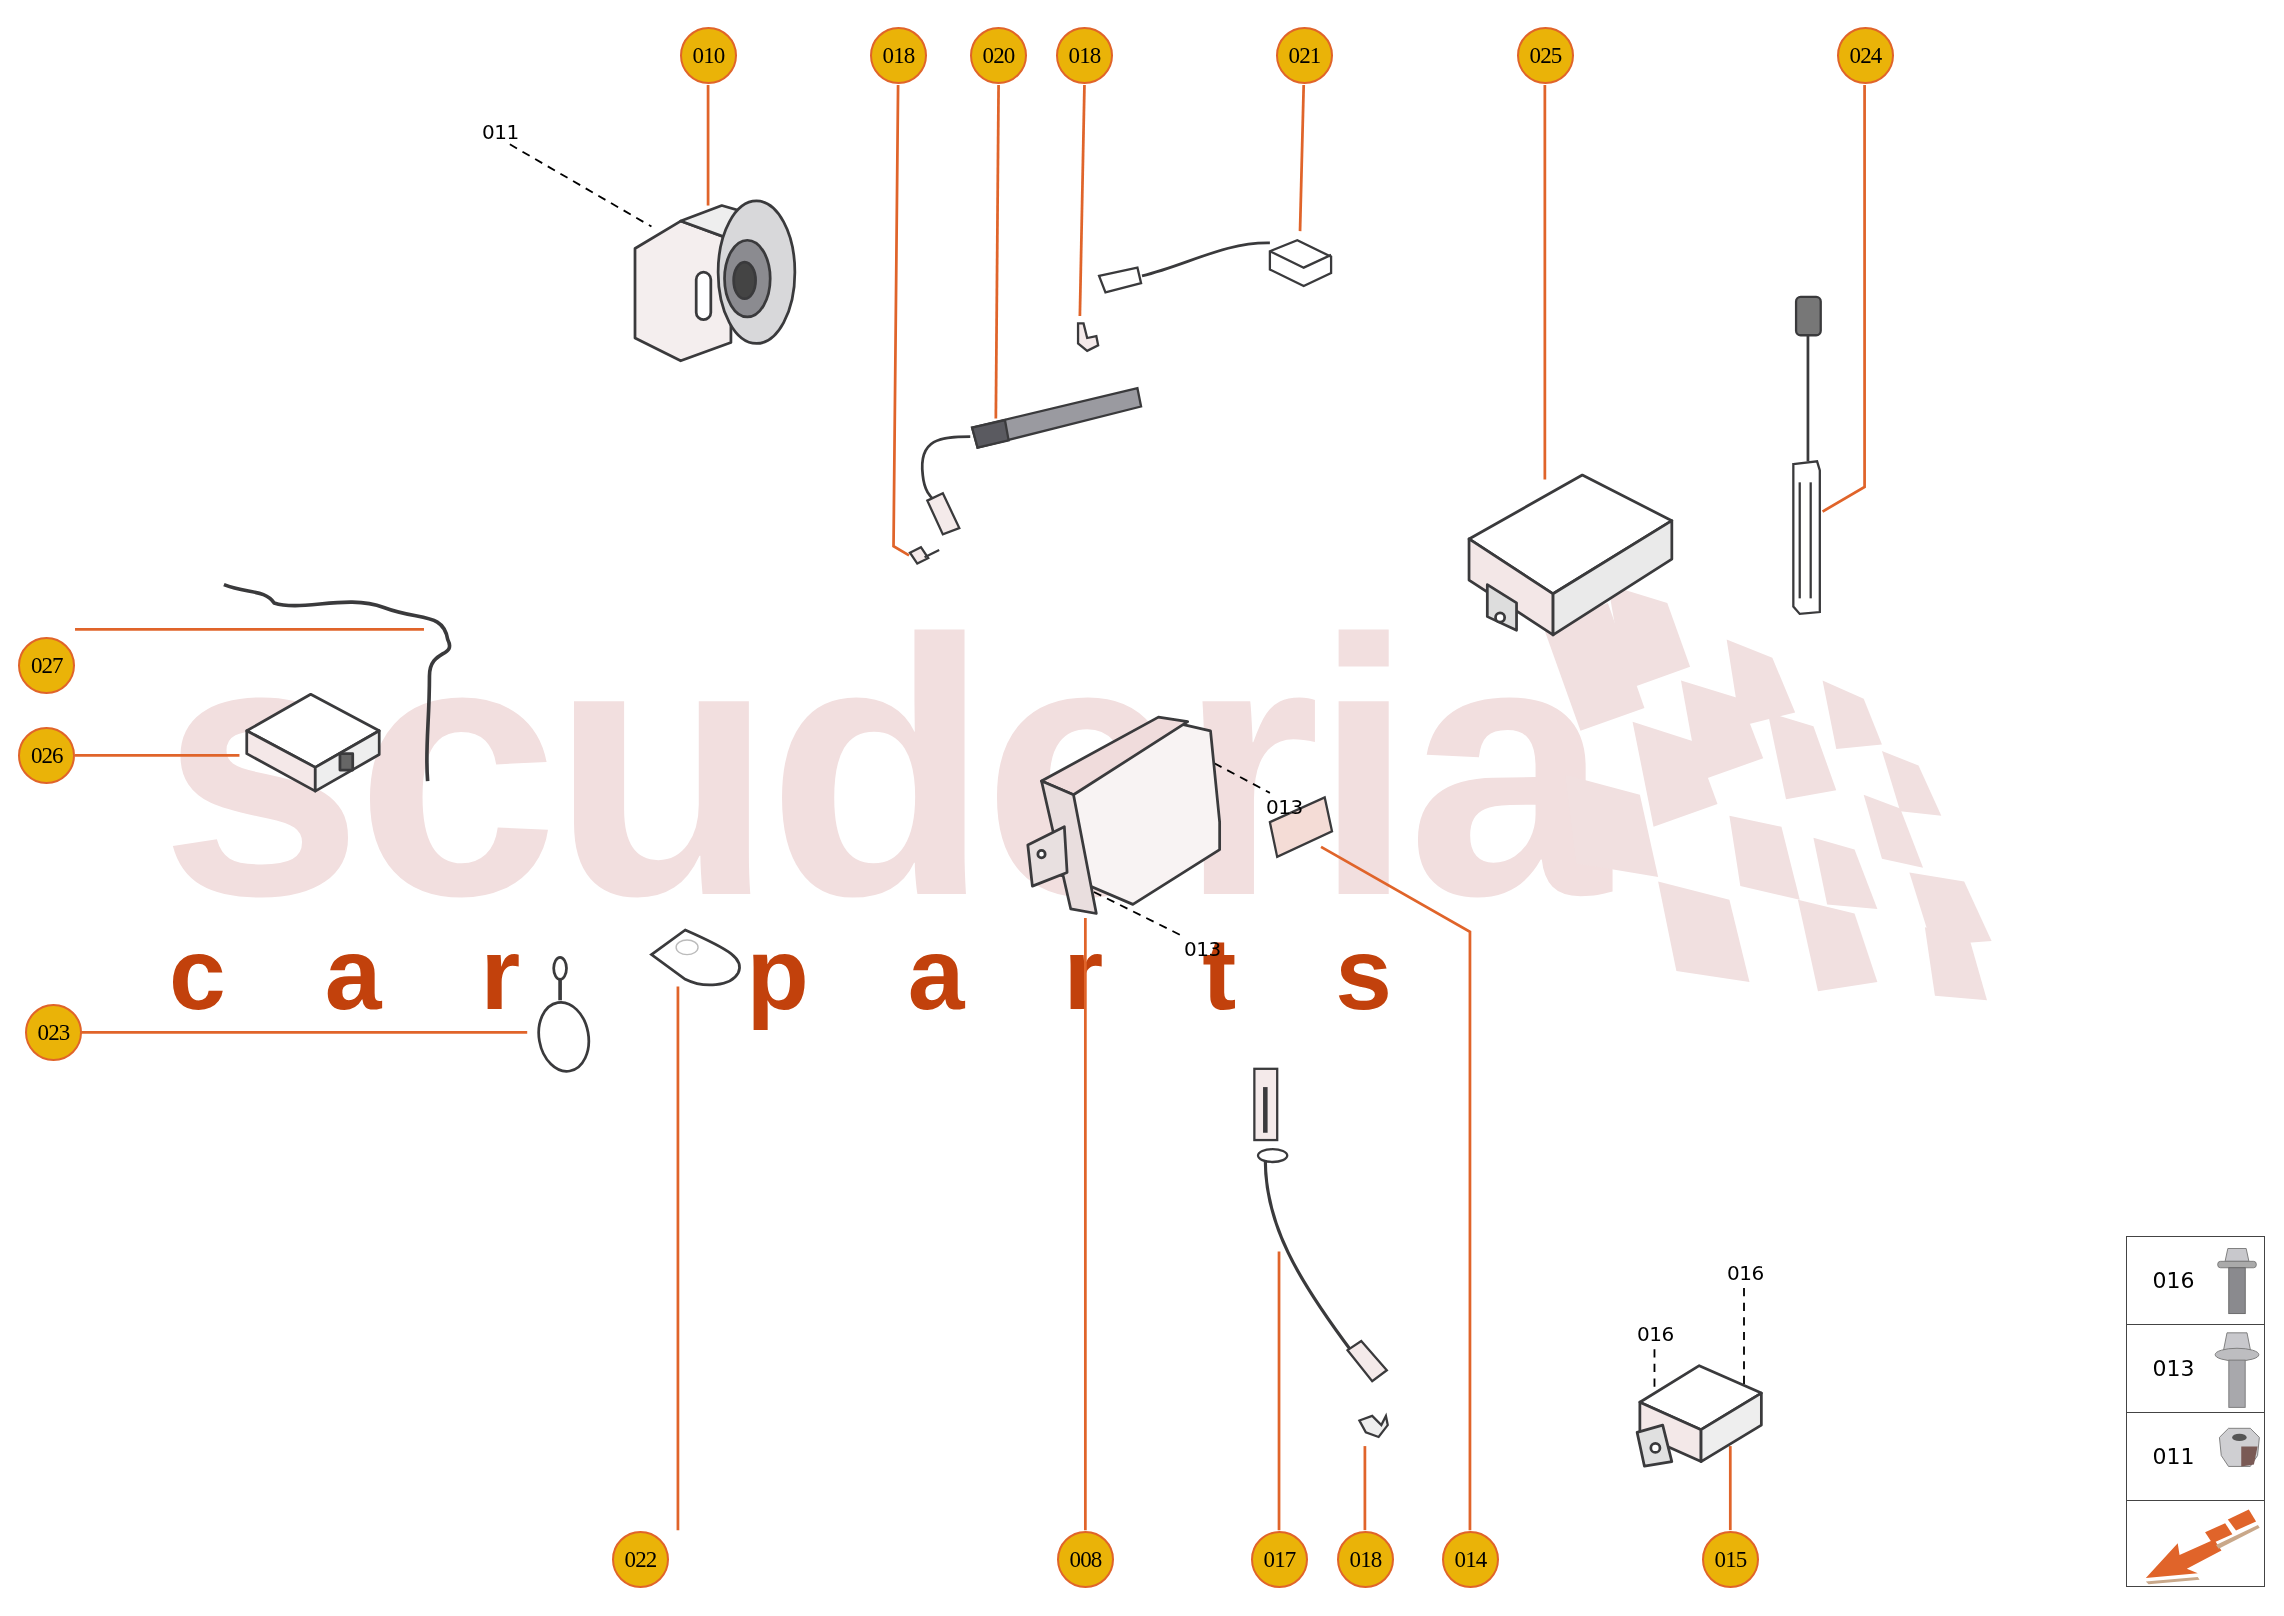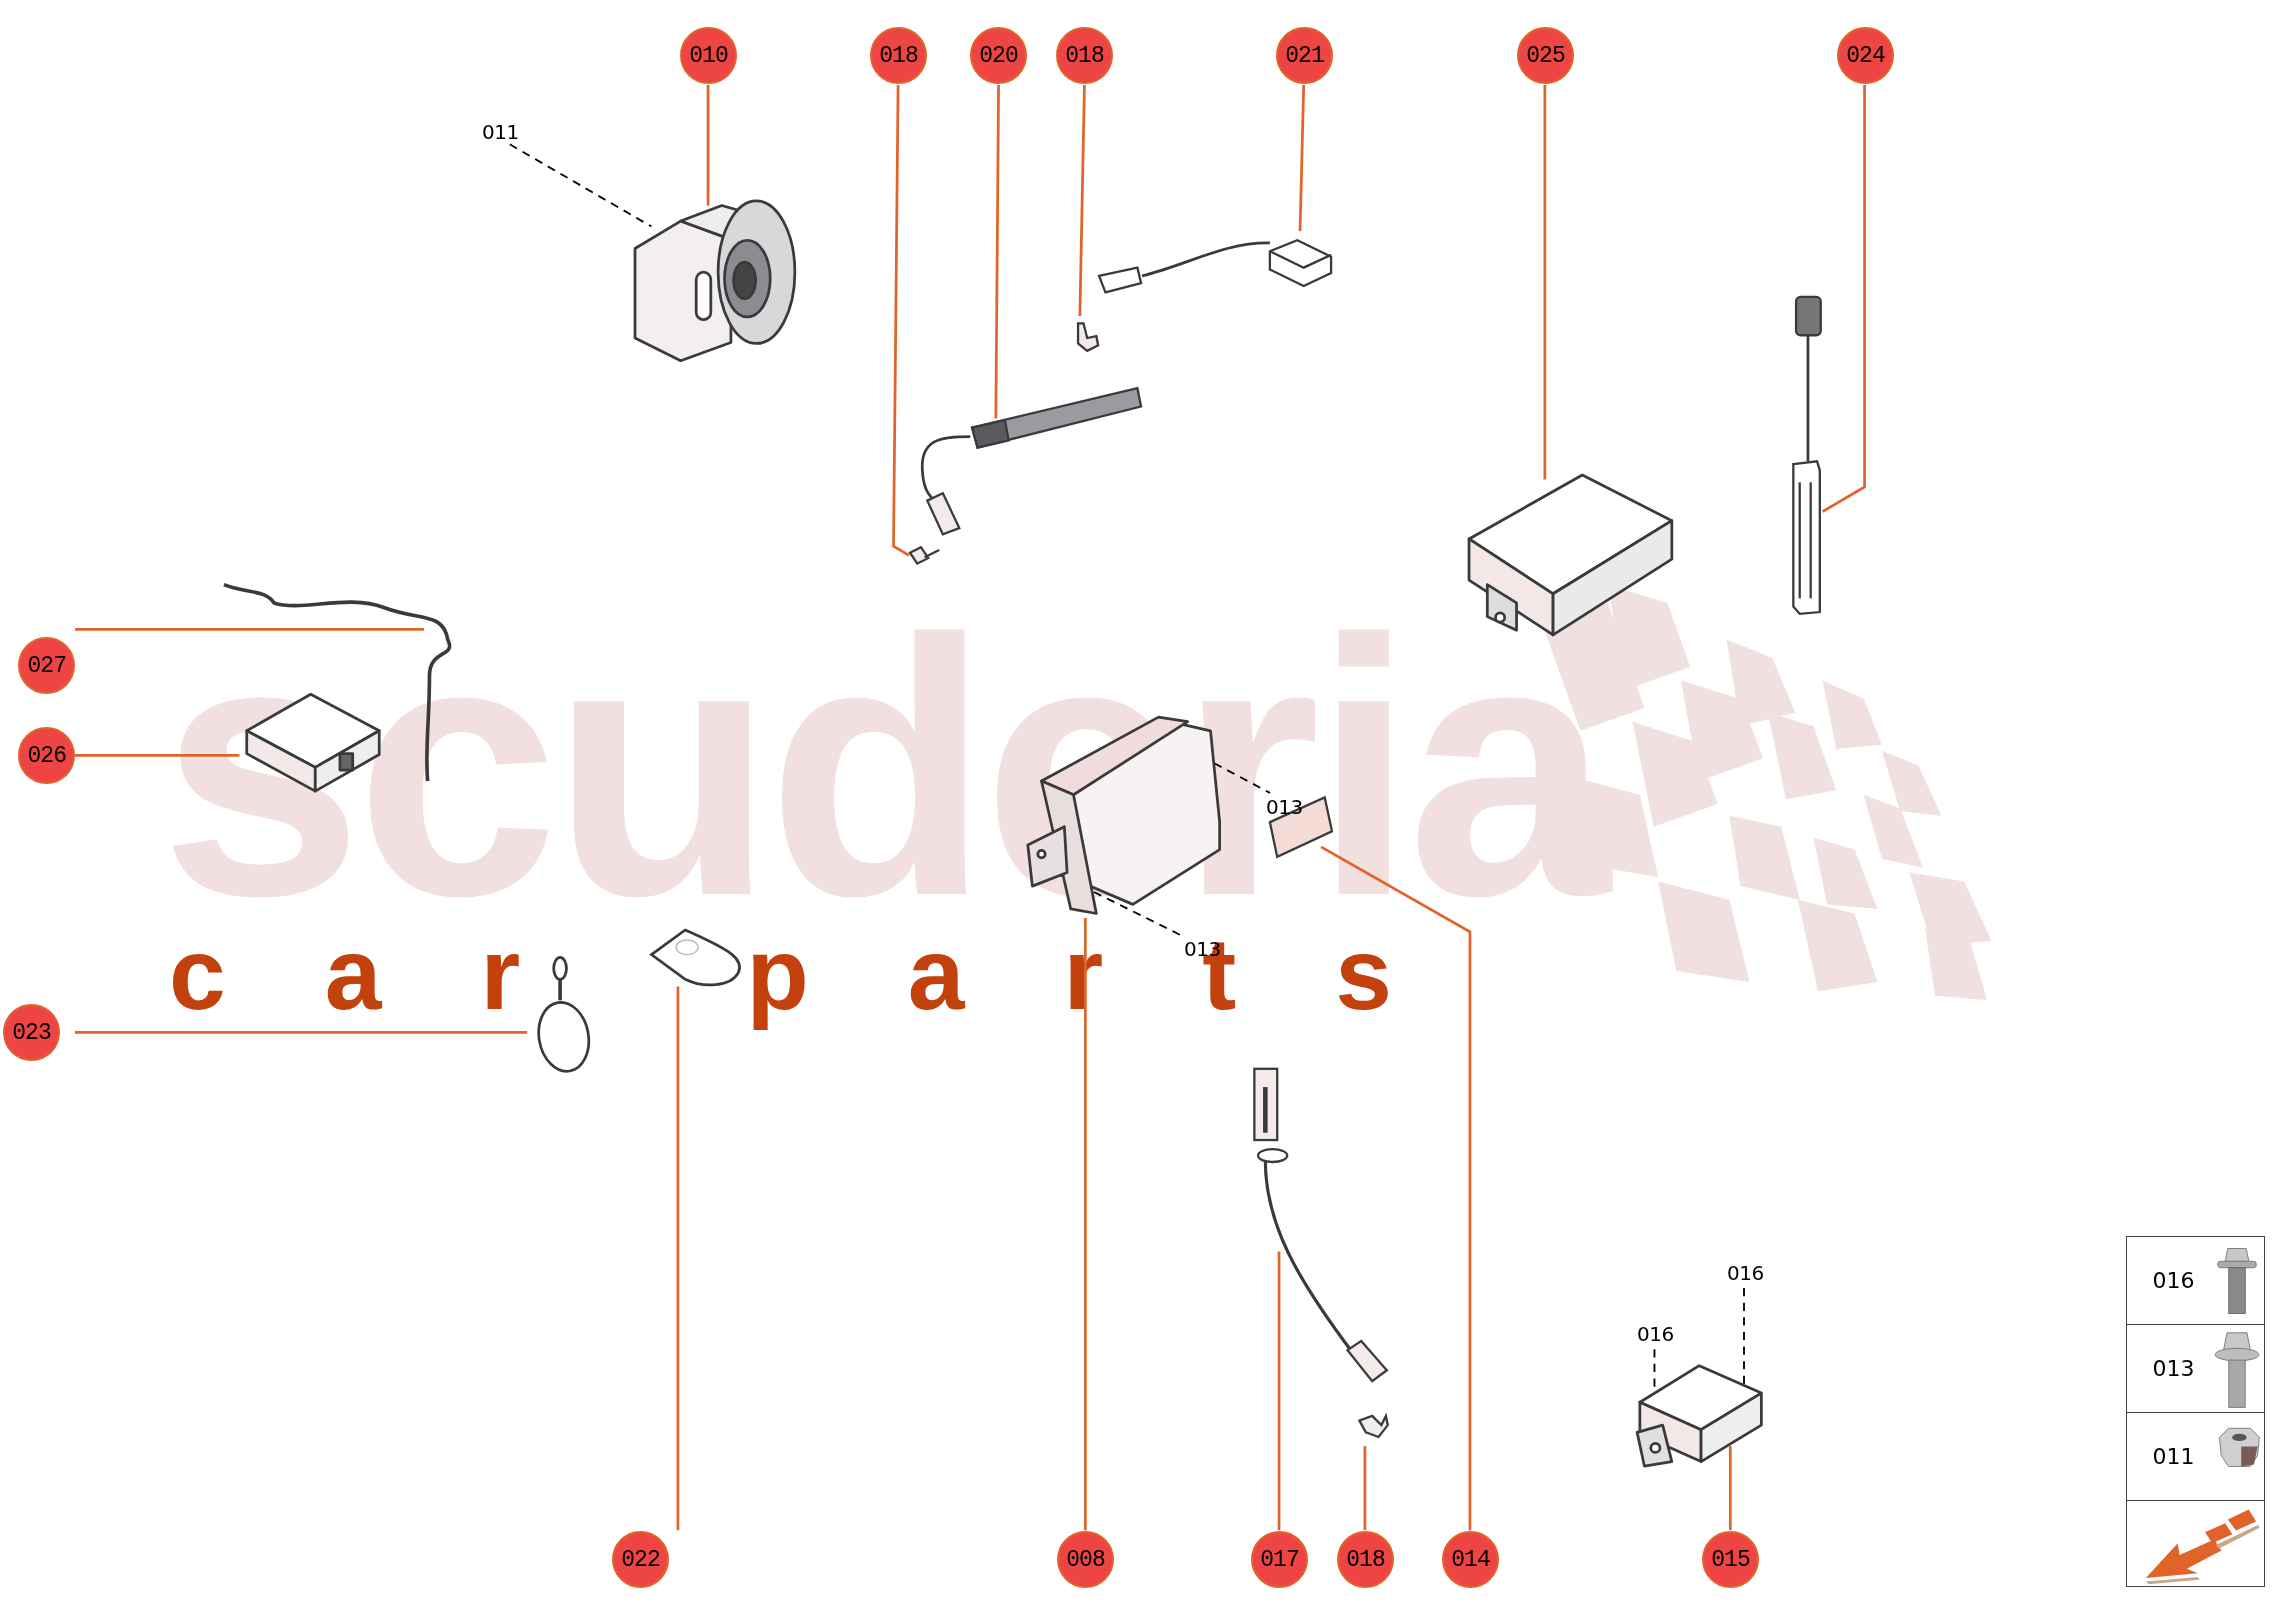--- a/index.html
+++ b/index.html
@@ -1,20 +1,20 @@
 <!DOCTYPE html>
 <html style="font-size:14.6px"><head>
 <meta charset="utf-8">
 <style>
   html, body { margin:0; padding:0; background:#ffffff; }
   body { width:2284px; height:1616px; position:relative; overflow:hidden; font-family:"DejaVu Sans", "Liberation Sans", sans-serif; }
   #stage { position:absolute; left:0; top:0; width:2284px; height:1616px; }
   .wm-big { position:absolute; left:160px; top:585px; font-family:"Liberation Sans", sans-serif; font-weight:bold; font-size:365px; line-height:1; color:#f2dfdf; letter-spacing:-7.3px; white-space:nowrap; }
   .wm-small { position:absolute; left:169px; top:923px; font-family:"Liberation Sans", sans-serif; font-weight:bold; font-size:102px; line-height:1; color:#c2410c; white-space:nowrap; letter-spacing:99px; }
-  .callout { position:absolute; width:57px; height:57px; border:2.7px solid #e0642a; border-radius:50%; background:#ef4444; box-sizing:border-box; display:flex; align-items:center; justify-content:center; font-family:Liberation Mono, monospace; font-size:23px; color:#000; letter-spacing:-0.9px; cursor:pointer; }
+  .callout { position:absolute; width:57px; height:57px; border:2.7px solid #e0642a; border-radius:50%; background:#eab308; box-sizing:border-box; display:flex; align-items:center; justify-content:center; font-family:Liberation Serif, serif; font-size:23px; color:#000; letter-spacing:-0.9px; cursor:pointer; }
   .sublabel { position:absolute; font-family:"DejaVu Sans", sans-serif; font-size:20px; color:#000; letter-spacing:-0.5px; }
   .legend { position:absolute; left:2126px; top:1236px; width:139px; height:351px; border:1.4px solid #444; box-sizing:border-box; background:#fff; }
   .legend-row { position:relative; height:88px; border-bottom:1.4px solid #444; box-sizing:border-box; }
   .legend-row:last-child { border-bottom:none; }
   .legend-row .lbl { position:absolute; left:25.6px; top:31px; font-family:"DejaVu Sans", sans-serif; font-size:22px; color:#000; }
   .legend-row svg { position:absolute; left:87px; top:5.5px; }
 </style>
 </head>
 <body>
 
@@ -170,21 +170,21 @@
   <div class="callout" style="left:680px;top:27.4px">010</div>
   <div class="callout" style="left:870px;top:27.4px">018</div>
   <div class="callout" style="left:970px;top:27.4px">020</div>
   <div class="callout" style="left:1056px;top:27.4px">018</div>
   <div class="callout" style="left:1276px;top:27.4px">021</div>
   <div class="callout" style="left:1517px;top:27.4px">025</div>
   <div class="callout" style="left:1837px;top:27.4px">024</div>
 
   <div class="callout" style="left:18.3px;top:637px">027</div>
   <div class="callout" style="left:18.3px;top:727px">026</div>
-  <div class="callout" style="left:3px;top:1004px">023</div>
+  <div class="callout" style="left:25px;top:1004px">023</div>
 
   <div class="callout" style="left:612px;top:1531px">022</div>
   <div class="callout" style="left:1057px;top:1531px">008</div>
   <div class="callout" style="left:1251px;top:1531px">017</div>
   <div class="callout" style="left:1337px;top:1531px">018</div>
   <div class="callout" style="left:1442px;top:1531px">014</div>
   <div class="callout" style="left:1702px;top:1531px">015</div>
 
   <div class="sublabel" style="left:482px;top:120px">011</div>
   <div class="sublabel" style="left:1266px;top:795px">013</div>

